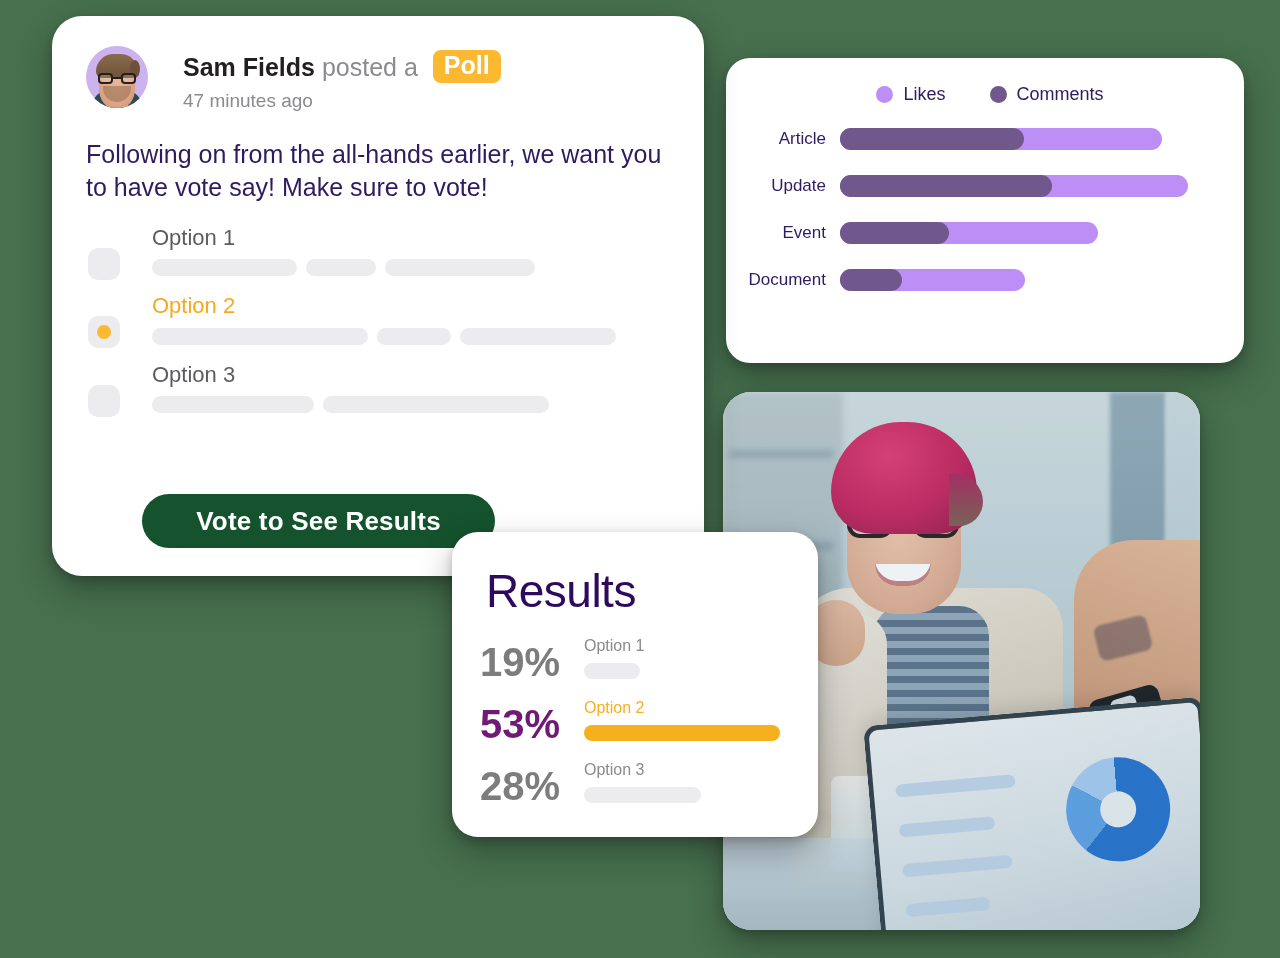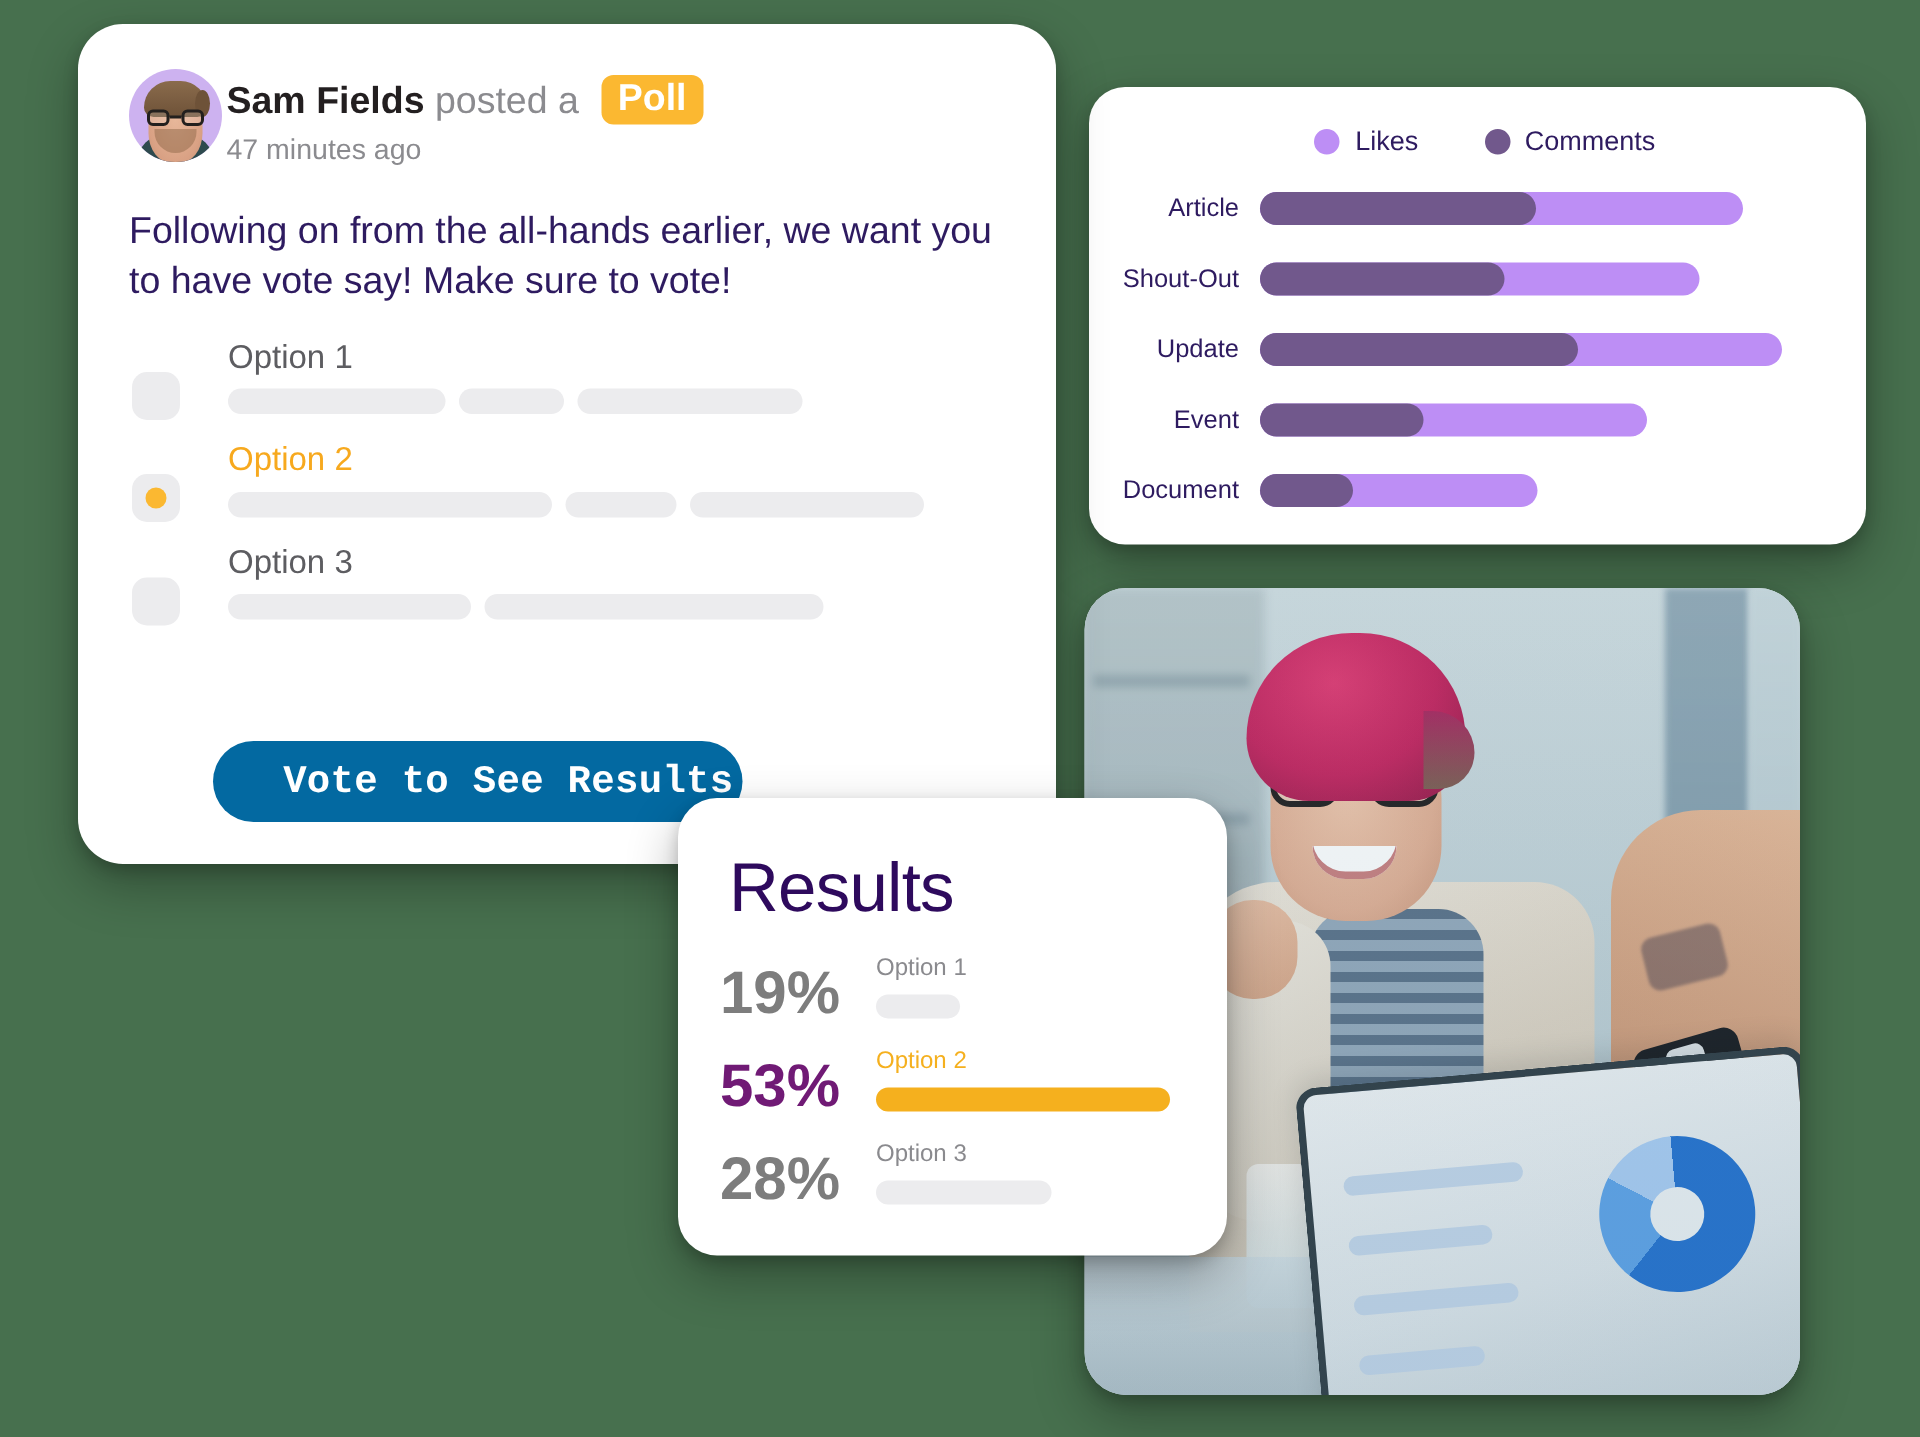--- a/index.html
+++ b/index.html
@@ -28,41 +28,41 @@
   .av-hair:after{content:"";position:absolute;right:-2px;top:6px;width:10px;height:18px;
            border-radius:50%;background:#6e5238;}
   .av-glass{position:absolute;left:12px;top:27px;width:38px;height:11px;}
   .av-glass i{position:absolute;top:0;width:15px;height:11px;border:2px solid #23201e;border-radius:4px;box-sizing:border-box;background:rgba(255,255,255,.18);}
   .av-glass i:first-child{left:0;} .av-glass i:last-child{right:0;}
   .av-glass b{position:absolute;left:15px;top:4px;width:8px;height:2px;background:#23201e;}
   .av-beard{position:absolute;left:17px;top:40px;width:28px;height:16px;border-radius:0 0 16px 16px;
             background:rgba(150,110,78,.55);}
   .av-body{position:absolute;left:4px;bottom:-4px;width:54px;height:24px;border-radius:24px 24px 0 0;
            background:#2e4a4e;}
-  .head-text{margin-left:3px;padding-top:4px;}
+  .head-text{margin-left:35px;padding-top:4px;}
   .head-line1{font-size:25px;color:#8b8b8f;line-height:1.15;white-space:nowrap;}
   .head-line1 .name{color:#231f20;font-weight:bold;}
   .poll-badge{display:inline-block;background:#fbb831;color:#fff;font-weight:bold;
               border-radius:8px;padding:1px 11px 3px;margin-left:8px;font-size:25px;
               vertical-align:2px;}
   .head-time{font-size:19px;color:#8b8b8f;margin-top:7px;}
   .poll-body{color:#2e1b60;font-size:25px;line-height:1.33;padding:26px 40px 0 34px;}
 
   .options{padding:22px 0 0 34px;}
   .opt{position:relative;margin-bottom:18px;}
   .opt-radio{position:absolute;left:2px;top:22px;width:32px;height:32px;border-radius:10px;background:#ececee;}
   .opt-radio .dot{position:absolute;left:9px;top:9px;width:14px;height:14px;border-radius:50%;background:#fbb831;}
   .opt-label{margin-left:66px;font-size:22px;color:#5d5d61;line-height:1.1;}
   .opt-label.sel{color:#f7a91e;}
   .skel{margin-left:66px;display:flex;gap:9px;margin-top:9px;}
   .skel span{height:17px;border-radius:9px;background:#ececee;display:block;}
 
   .vote-btn{position:absolute;left:90px;top:478px;width:353px;height:54px;border:0;
-            border-radius:27px;background:#0369a1;color:#fff;font-weight:bold;font-size:26px;
-            font-family:Liberation Mono, monospace;cursor:pointer;letter-spacing:.2px;text-align:right;}
+            border-radius:27px;background:#14532d;color:#fff;font-weight:bold;font-size:26px;
+            font-family:Liberation Sans, sans-serif;cursor:pointer;letter-spacing:.2px;}
 
   
   #chart-card{left:726px;top:58px;width:518px;height:305px;border-radius:24px;}
   .legend{display:flex;gap:44px;justify-content:center;padding-top:26px;padding-left:10px;}
   .legend-item{display:flex;align-items:center;gap:10px;font-size:18px;color:#2e1b60;}
   .lg-dot{width:17px;height:17px;border-radius:50%;display:block;}
   .bars{padding:18px 0 0 0;}
   .brow{display:flex;align-items:center;height:31px;margin-bottom:16px;}
   .brow-label{width:100px;text-align:right;font-size:17px;color:#2e1b60;flex:0 0 auto;padding-right:14px;}
   .btrack{position:relative;height:22px;flex:1 1 auto;}
@@ -164,27 +164,20 @@
     </div>
     <div class="bars" id="bars-host">
         <div class="brow">
           <div class="brow-label">Article</div>
           <div class="btrack">
             <div class="bseg likes" style="width: 322px; background: rgb(189, 142, 245);"></div>
             <div class="bseg comments" style="width: 184px; background: rgb(113, 88, 140);"></div>
           </div>
         </div>
         <div class="brow">
-          <div class="brow-label">Shout-Out</div>
-          <div class="btrack">
-            <div class="bseg likes" style="width: 293px; background: rgb(189, 142, 245);"></div>
-            <div class="bseg comments" style="width: 163px; background: rgb(113, 88, 140);"></div>
-          </div>
-        </div>
-        <div class="brow">
           <div class="brow-label">Update</div>
           <div class="btrack">
             <div class="bseg likes" style="width: 348px; background: rgb(189, 142, 245);"></div>
             <div class="bseg comments" style="width: 212px; background: rgb(113, 88, 140);"></div>
           </div>
         </div>
         <div class="brow">
           <div class="brow-label">Event</div>
           <div class="btrack">
             <div class="bseg likes" style="width: 258px; background: rgb(189, 142, 245);"></div>

